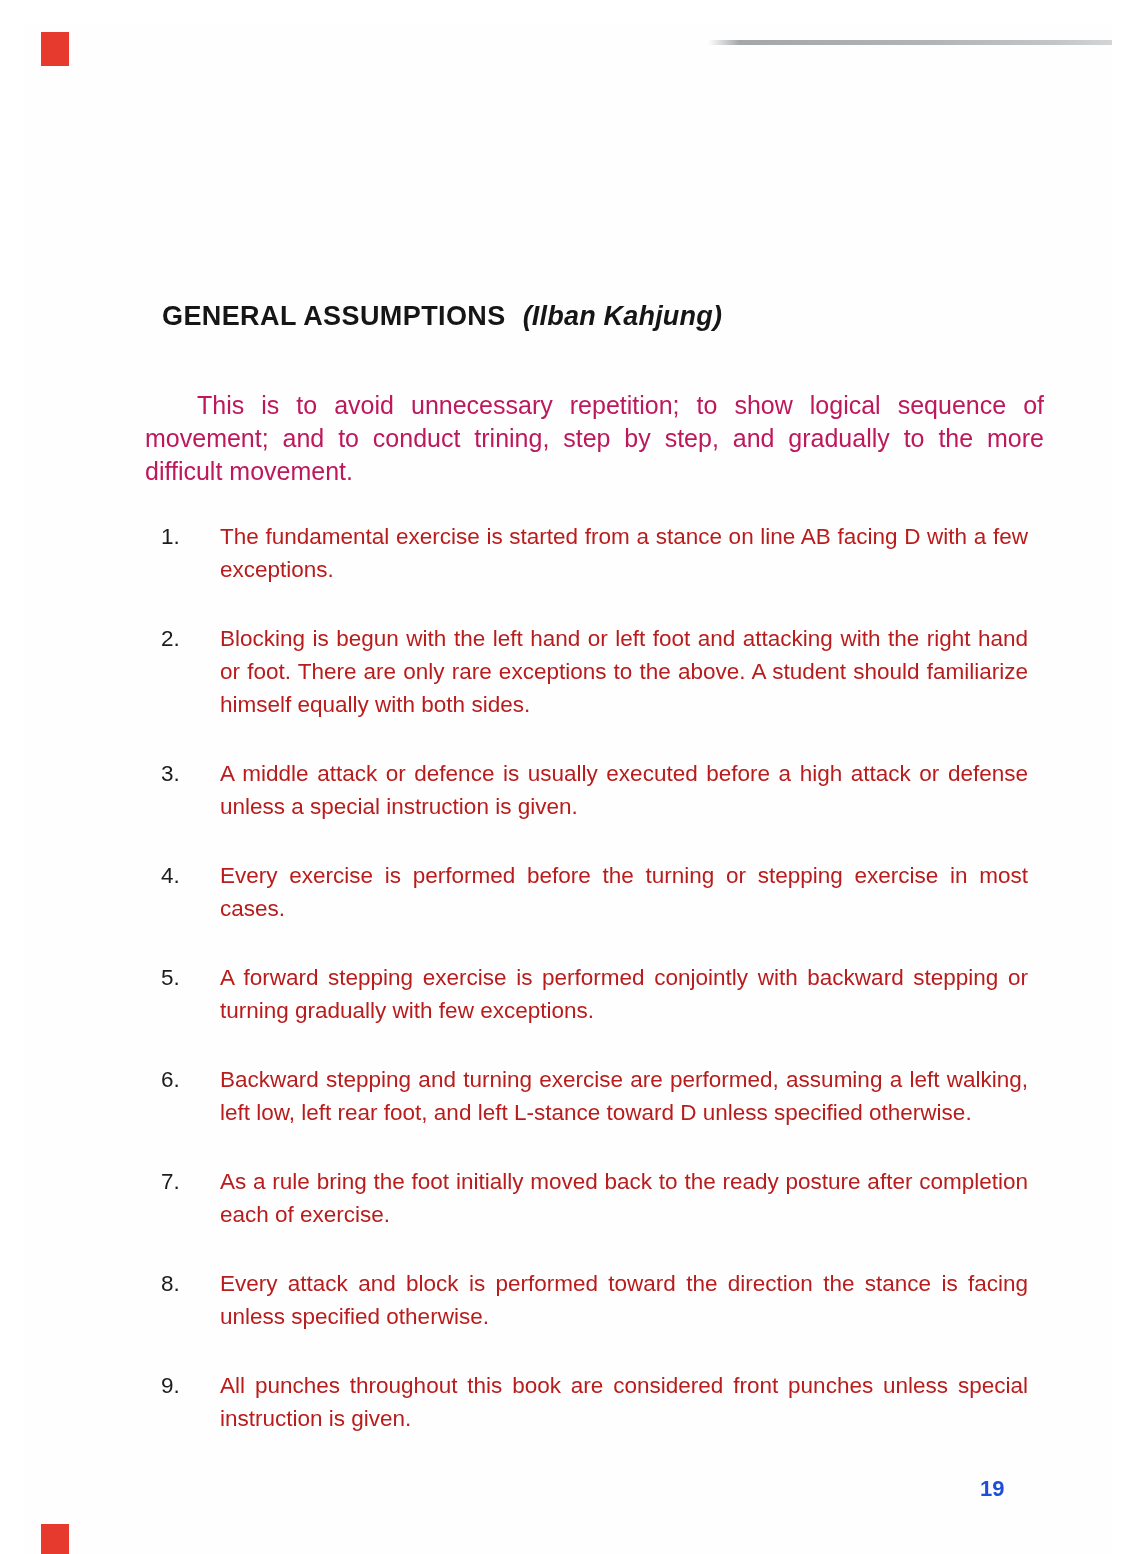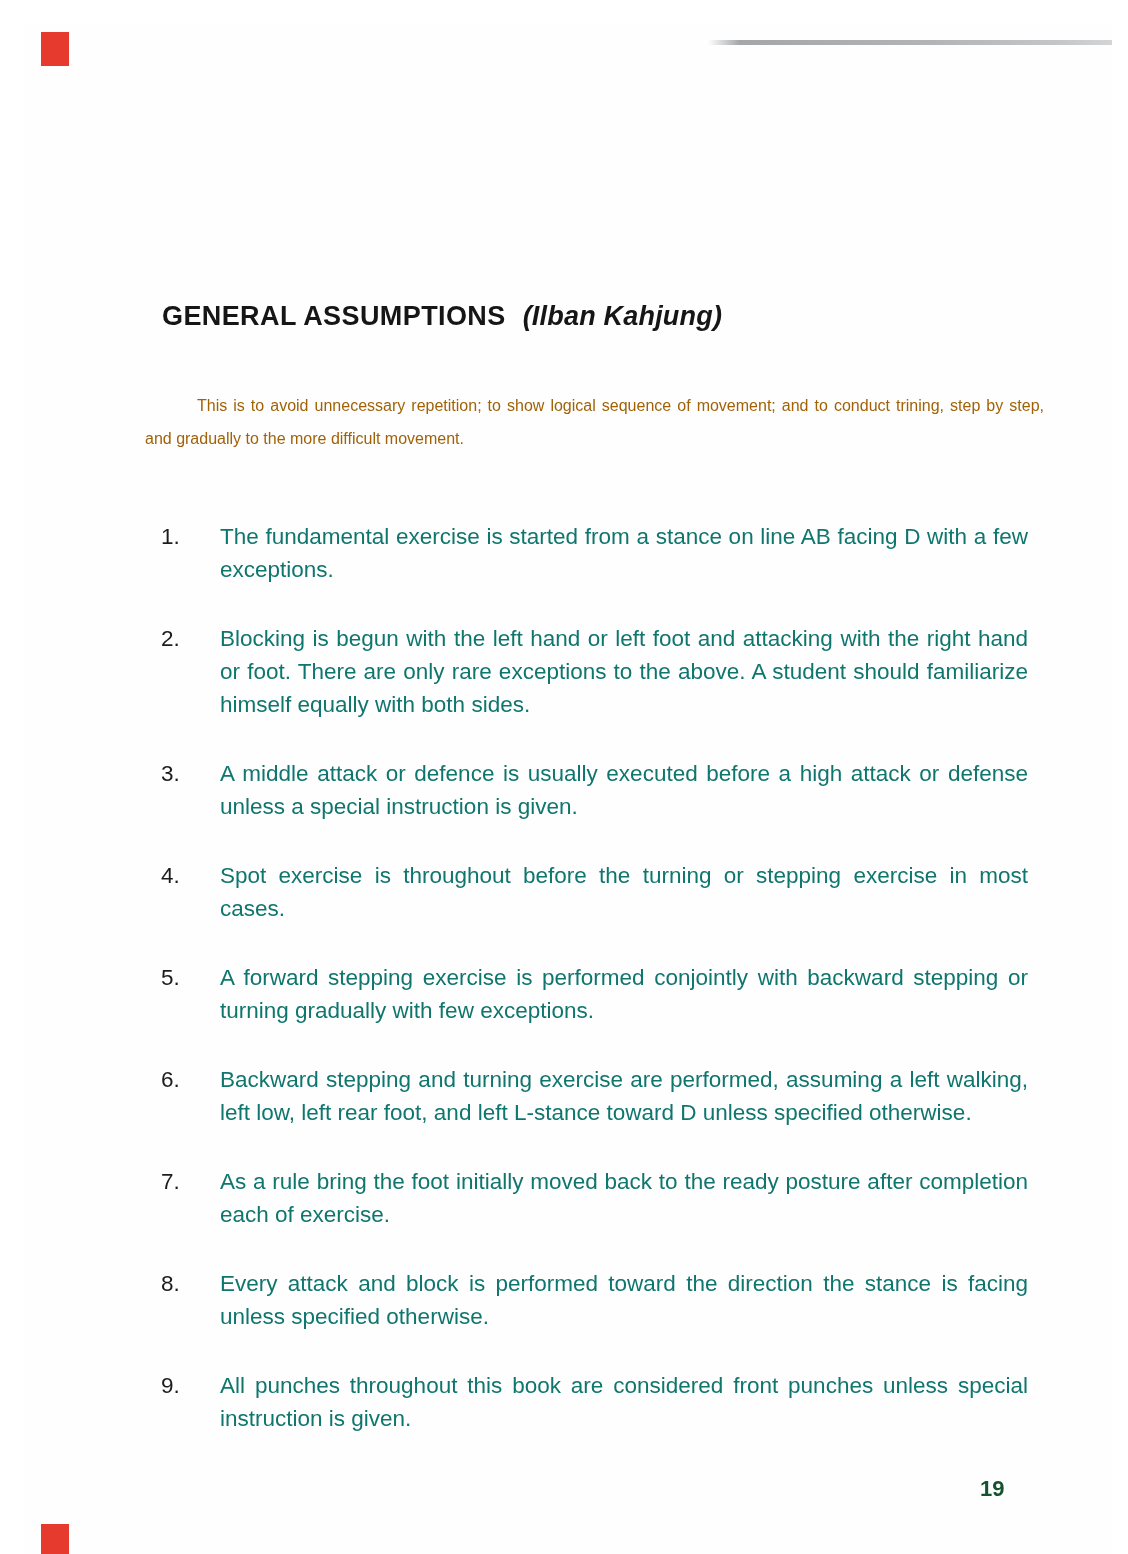--- a/index.html
+++ b/index.html
@@ -49,25 +49,25 @@
     font-style: italic;
     font-weight: 700;
     margin-left: 9px;
     letter-spacing: 0.2px;
   }
   
   .intro {
     position: absolute;
     left: 113px; top: 357px;
     width: 899px;
-    font-size: 16px;
+    font-size: 25px;
     line-height: 33px;
     text-align: justify;
     text-indent: 52px;
-    color: #a16207;
+    color: #be185d;
   }
   
   .list {
     position: absolute;
     left: 113px; top: 472px;
     width: 899px;
   }
   .item {
     display: flex;
     margin-bottom: 20px;
@@ -77,29 +77,29 @@
     width: 43px;
     font-size: 22.5px;
     line-height: 33px;
     color: #1c1c1c;
   }
   .item .txt {
     flex: 1;
     font-size: 22.5px;
     line-height: 33px;
     text-align: justify;
-    color: #0f766e;
+    color: #b91c1c;
   }
   
   .pageno {
     position: absolute;
     left: 948px; top: 1444px;
     font-size: 22px;
     font-weight: bold;
-    color: #14532d;
+    color: #1d4ed8;
   }
 </style>
 </head>
 <body>
 
 <div class="page">
 
   <div class="red-mark-top" style="background: rgb(230, 58, 47);"></div>
   <div class="red-mark-bottom" style="background: rgb(230, 58, 47);"></div>
   <div class="scan-line"></div>
@@ -118,21 +118,21 @@
     <div class="item">
       <span class="num">2.</span>
       <span class="txt">Blocking is begun with the left hand or left foot and attacking with the right hand or foot. There are only rare exceptions to the above. A student should familiarize himself equally with both sides.</span>
     </div>
     <div class="item">
       <span class="num">3.</span>
       <span class="txt">A middle attack or defence is usually executed before a high attack or defense unless a special instruction is given.</span>
     </div>
     <div class="item">
       <span class="num">4.</span>
-      <span class="txt">Spot exercise is throughout before the turning or stepping exercise in most cases.</span>
+      <span class="txt">Every exercise is performed before the turning or stepping exercise in most cases.</span>
     </div>
     <div class="item">
       <span class="num">5.</span>
       <span class="txt">A forward stepping exercise is performed conjointly with backward stepping or turning gradually with few exceptions.</span>
     </div>
     <div class="item">
       <span class="num">6.</span>
       <span class="txt">Backward stepping and turning exercise are performed, assuming a left walking, left low, left rear foot, and left L-stance toward D unless specified otherwise.</span>
     </div>
     <div class="item">

